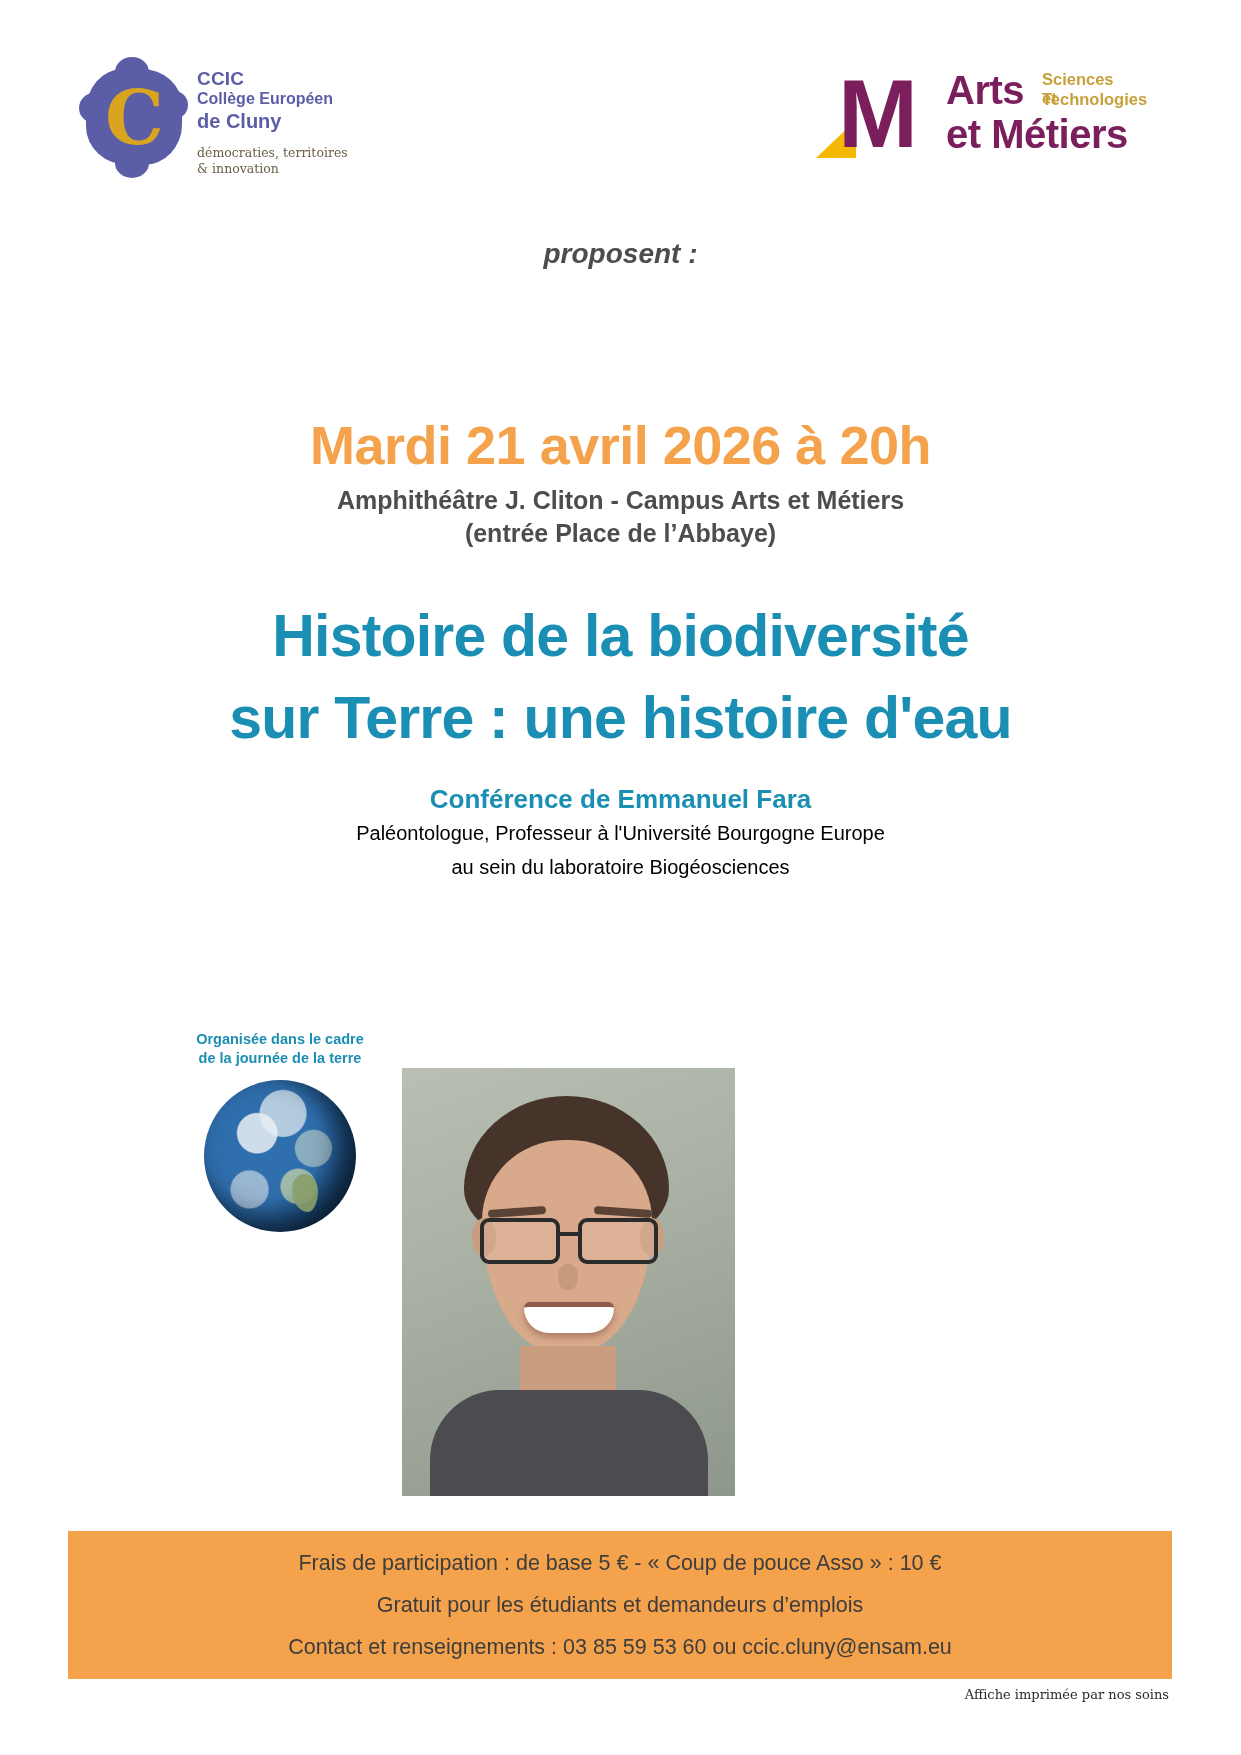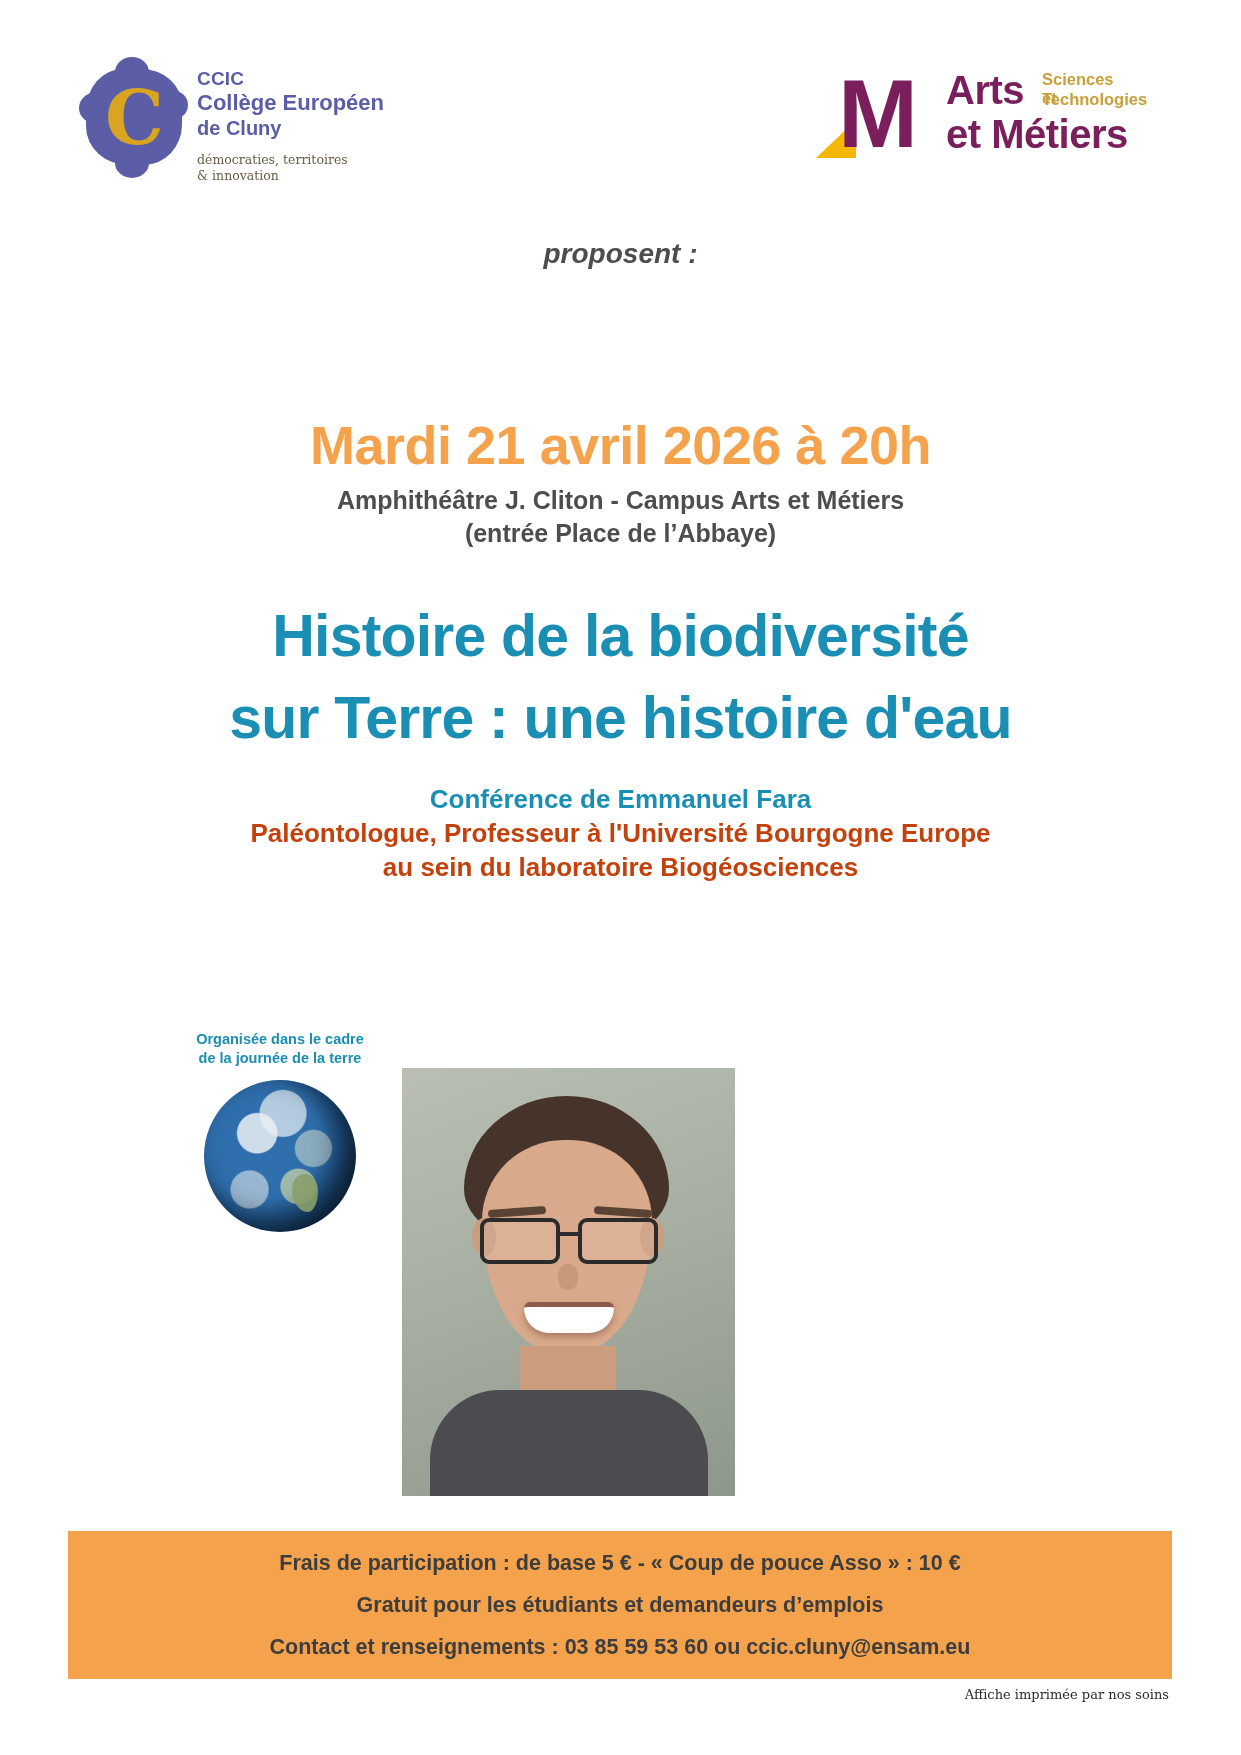--- a/index.html
+++ b/index.html
@@ -112,21 +112,21 @@
     width: 190px;
   }
   .ccic-t1 {
     font-size: 19px;
     font-weight: bold;
     color: #5b5ea6;
     letter-spacing: .2px;
     line-height: 1.18;
   }
   .ccic-t2 {
-    font-size: 22px;
+    font-size: 16px;
     font-weight: bold;
     color: #5b5ea6;
     line-height: 1.18;
   }
   .ccic-t3 {
     font-size: 20px;
     font-weight: bold;
     color: #5b5ea6;
     line-height: 1.2;
   }
@@ -277,23 +277,23 @@
     width: 1121px;
     text-align: center;
   }
   .speaker {
     font-size: 26px;
     font-weight: bold;
     color: #1a8fb3;
     line-height: 34px;
   }
   .speaker-role1, .speaker-role2 {
-    font-size: 26px;
-    font-weight: bold;
-    color: #c2410c;
+    font-size: 20px;
+    font-weight: normal;
+    color: #000000;
     line-height: 34px;
   }
 
   
   .earth-block {
     position: absolute;
     left: 130px;
     top: 1030px;
     width: 300px;
     text-align: center;
@@ -460,21 +460,21 @@
     width: 1104px;
     height: 148px;
     background: #f4a24c;
     display: flex;
     flex-direction: column;
     align-items: center;
     justify-content: center;
   }
   .footer-line {
     font-size: 21.5px;
-    font-weight: bold;
+    font-weight: normal;
     color: #3d3d3d;
     line-height: 42px;
     text-align: center;
   }
   .printed-note {
     position: absolute;
     right: 72px;
     top: 1687px;
     font-family: "DejaVu Serif", serif;
     font-size: 13px;

